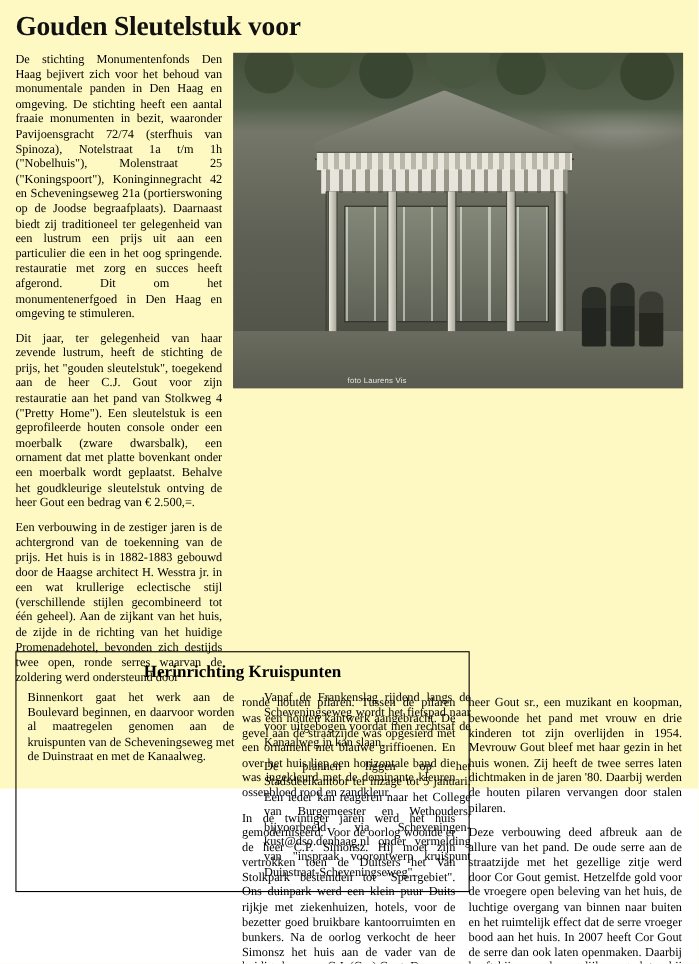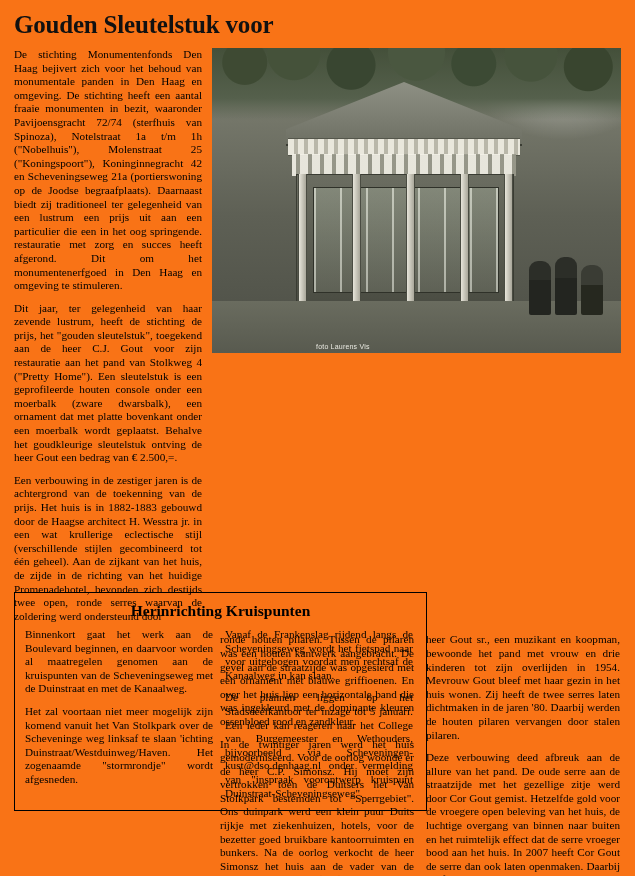--- a/index.html
+++ b/index.html
@@ -10,22 +10,22 @@
   body {
     width: 635px;
     height: 876px;
     font-family: "Liberation Serif", serif;
     color: #000000;
     overflow: hidden;
   }
   .page {
     position: relative;
     width: 635px;
-    height: 876px;
-    background: #f97316;
+    height: 717px;
+    background: #fef9c3;
     padding: 0;
     box-sizing: border-box;
   }
   .inner {
     position: absolute;
     left: 14px;
     top: 10px;
     width: 607px;
   }
   h1.headline {
@@ -202,21 +202,21 @@
   .boxed h2 {
     font-family: "Liberation Serif", serif;
     font-weight: bold;
     font-size: 15.5px;
     line-height: 19px;
     margin: 0 0 8px 0;
     text-align: center;
   }
   .boxed-cols {
     display: flex;
-    gap: 12px;
+    gap: 27px;
   }
   .boxed-col {
     width: 188px;
     flex: 0 0 188px;
   }
 </style>
 </head>
 <body>
 
 <div class="page">
@@ -276,21 +276,20 @@
   </div>
 
   <div style="position:absolute; left:14px; top:580px; width:413px;">
     <div class="boxed">
       <h2>
         <span class="headline-line">Herinrichting Kruispunten</span>
       </h2>
       <div class="boxed-cols">
         <div class="boxed-col">
           <p class="body">Binnenkort gaat het werk aan de Boulevard beginnen, en daarvoor worden al maatregelen genomen aan de kruispunten van de Scheveningseweg met de Duinstraat en met de Kanaalweg.</p>
-          <p class="body">Het zal voortaan niet meer mogelijk zijn komend vanuit het Van Stolkpark over de Scheveninge weg linksaf te slaan 'ichting Duinstraat/Westduinweg/Haven. Het zogenaamde "stormrondje" wordt afgesneden.</p>
         </div>
         <div class="boxed-col">
           <p class="body">Vanaf de Frankenslag rijdend langs de Scheveningseweg wordt het fietspad naar voor uitgebogen voordat men rechtsaf de Kanaalweg in kan slaan.</p>
           <p class="body">De plannen liggen op het Stadsdeelkantoor ter inzage tot 5 januari. Een ieder kan reageren naar het College van Burgemeester en Wethouders, bijvoorbeeld via Scheveningen-kust@dso.denhaag.nl onder vermelding van "inspraak voorontwerp kruispunt Duinstraat-Scheveningseweg".</p>
         </div>
       </div>
     </div>
   </div>
 </div>
 

